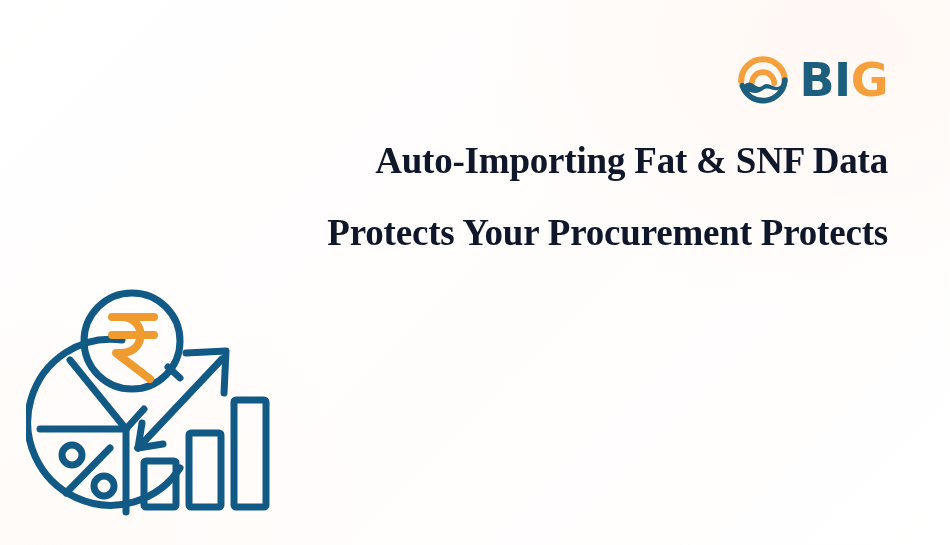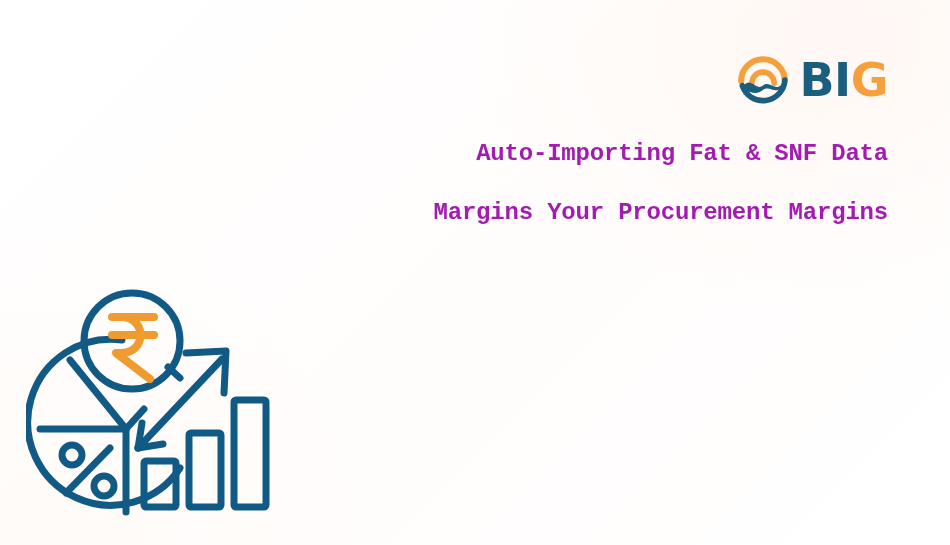--- a/index.html
+++ b/index.html
@@ -71,25 +71,25 @@
   
   .headline {
     position: absolute;
     top: 142px;
     right: 62px;
     left: 150px;
     z-index: 5;
     text-align: right;
   }
   .headline-line {
-    font-family: Liberation Mono, monospace;
+    font-family: Liberation Serif, serif;
     font-weight: 700;
-    font-size: 24px;
+    font-size: 37px;
     line-height: 1.0;
-    color: #a21caf;
+    color: #0f172a;
     letter-spacing: -0.2px;
     white-space: nowrap;
   }
   .headline-line + .headline-line { margin-top: 35px; }
 
   
   .illustration {
     position: absolute;
     left: 26px;
     top: 283px;
@@ -140,21 +140,21 @@
     </svg>
 
     <div class="logo-word">
       <span class="seg-blue">BI</span>
         <span class="seg-orange">G</span>
     </div>
   </div>
 
   <div class="headline">
     <div class="headline-line">Auto-Importing Fat &amp; SNF Data</div>
-    <div class="headline-line">Margins Your Procurement Margins</div>
+    <div class="headline-line">Protects Your Procurement Protects</div>
   </div>
 
   <div class="illustration">
     <svg viewBox="0 0 252 250" aria-hidden="true">
       <g fill="none" stroke="#125a86" stroke-width="7" stroke-linecap="round" stroke-linejoin="round">
 
         <g>
 
           <path d="M 96 57 A 83 83 0 1 0 154 185"></path>
 

